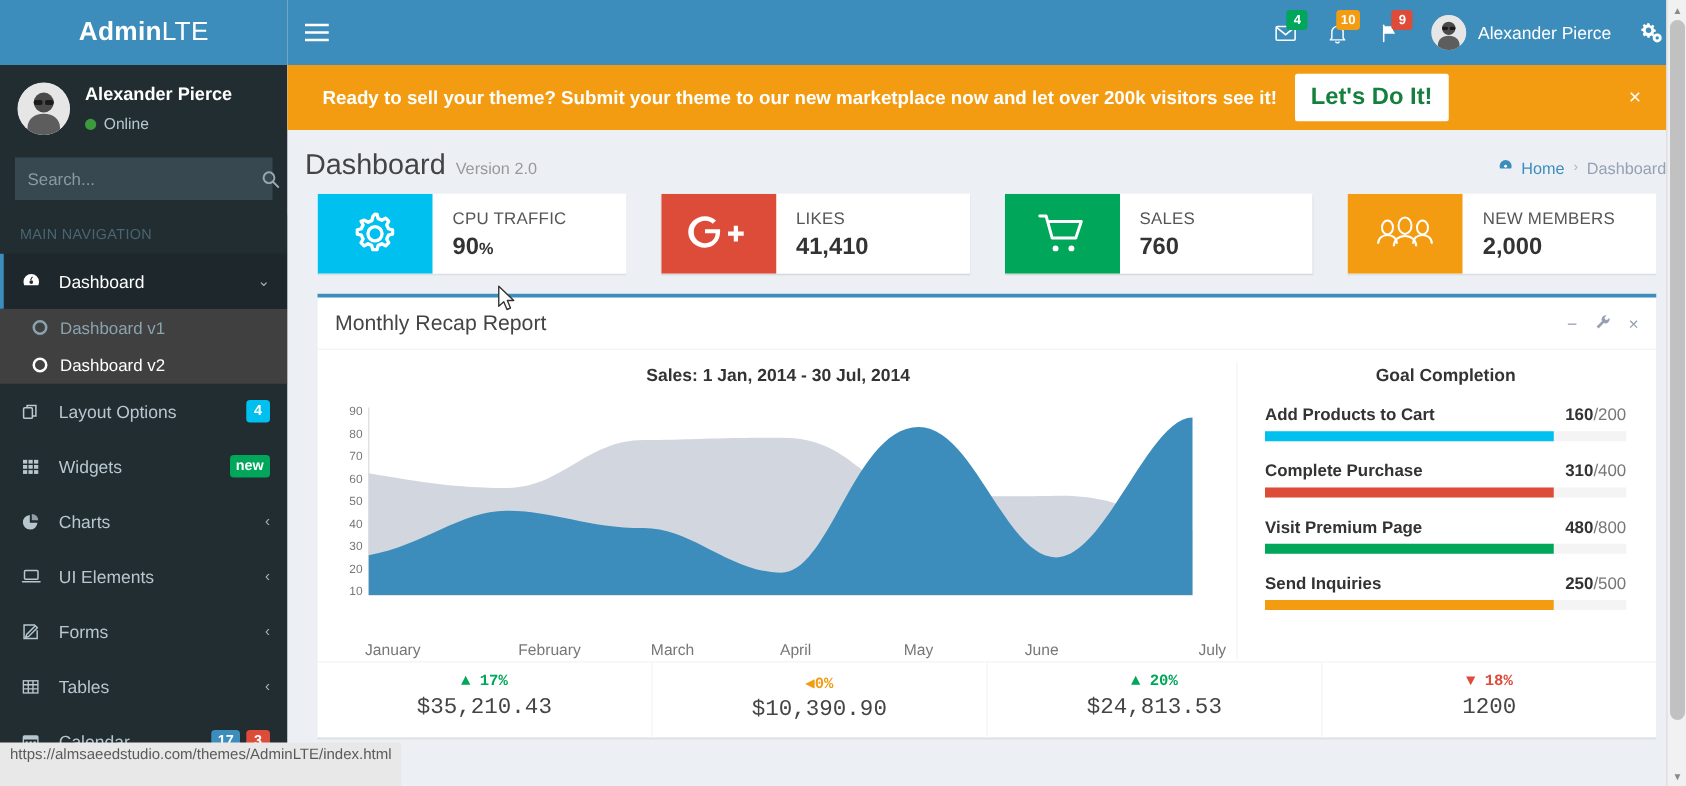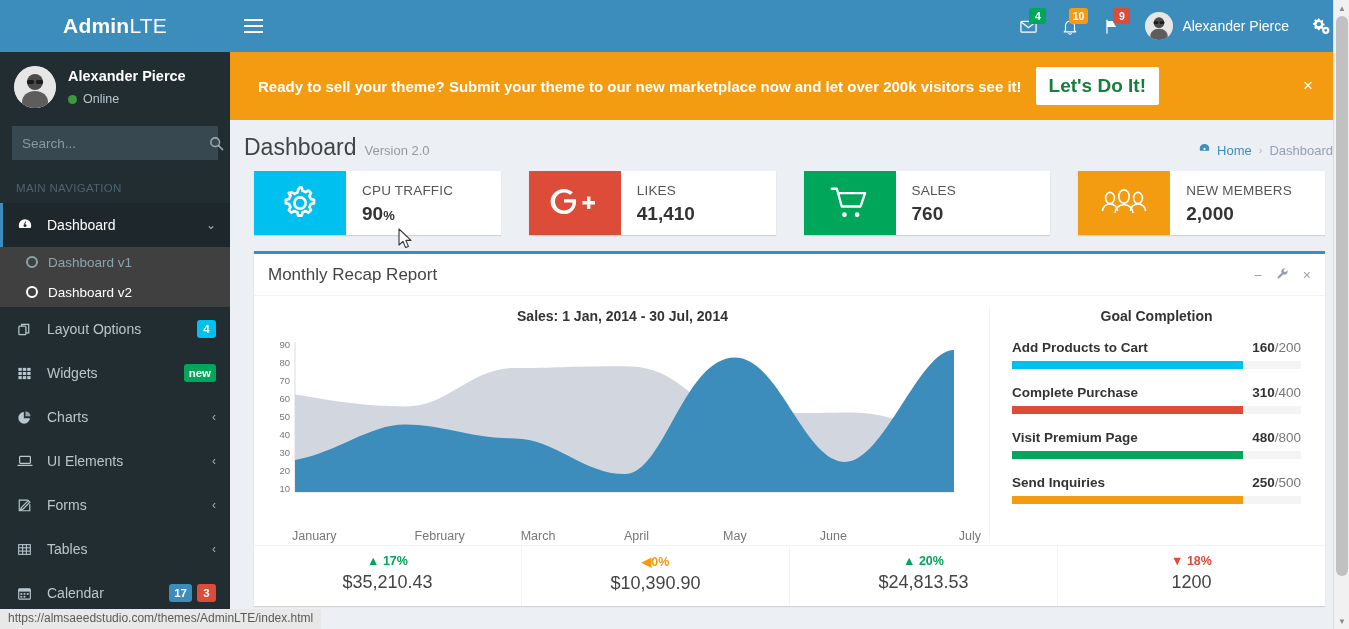--- a/index.html
+++ b/index.html
@@ -111,21 +111,21 @@
     border-radius: 3px; color: #fff; font-size: 10.5px; font-weight: bold;
     display: flex; align-items: center; justify-content: center; padding: 0 4px;
   }
   .navuser { display: flex; align-items: center; gap: 9px; padding: 0 12px; cursor: pointer; }
   .navuser .av { width: 28px; height: 28px; border-radius: 50%; overflow: hidden; background: #cfcfcf; }
   .navuser .nm { color: #fff; font-size: 14px; }
   .gear { width: 40px; height: 52px; display: flex; align-items: center; justify-content: center; cursor: pointer; color: #fff; }
 
   
   .banner {
-    height: 68px; background: #f39c12; color: #fff; display: flex;
+    height: 52px; background: #f39c12; color: #fff; display: flex;
     align-items: center; padding: 0 18px 0 28px; position: relative;
   }
   .banner .txt { font-size: 15px; font-weight: bold; }
   .bannerbtn {
     background: #fff; color: #15803d; border: 0; font-weight: bold; font-size: 19px;
     padding: 8px 13px; margin-left: 14px; cursor: pointer; border-radius: 2px;
     font-family: "Liberation Sans", sans-serif;
   }
   .bannerclose {
     position: absolute; right: 36px; top: 50%; transform: translateY(-50%);
@@ -178,31 +178,31 @@
 
   .goalitem { margin-bottom: 16px; }
   .goalrow { display: flex; align-items: baseline; }
   .goalname { font-size: 13.5px; color: #333; font-weight: bold; }
   .goalval { margin-left: auto; font-size: 13.5px; color: #777; }
   .goalval b { color: #333; }
   .progress { height: 8px; background: #f4f4f4; margin-top: 6px; }
   .progress > div { height: 100%; }
 
   .boxfooter { display: flex; border-top: 1px solid #f4f4f4; margin-top: 2px; }
-  .stat { flex: 1; text-align: center; padding: 8px 0 12px; border-right: 1px solid #f4f4f4; }
+  .stat { flex: 1; text-align: center; padding: 8px 0 12px; border-right: 1px solid #f4f4f4; font-family: Liberation Mono, monospace; }
   .stat:last-child { border-right: 0; }
   .statpct { font-size: 12.5px; font-weight: bold; }
   .statval { font-size: 18px; color: #444; margin-top: 4px; }
   .up { color: #00a65a; }
   .down { color: #dd4b39; }
   .flat { color: #f39c12; }
 
   
   .statusbar {
-    position: absolute; left: 0; bottom: 0; height: 20px; background: #e8e8e8;
+    position: absolute; left: 0; bottom: 0; height: 35px; background: #e8e8e8;
     color: #5a5a5a; font-size: 12px; padding: 2px 8px 0; border-top-right-radius: 2px;
     z-index: 40; white-space: nowrap;
   }
   .scrollbar {
     position: absolute; right: 0; top: 0; width: 16px; height: 629px;
     background: #f1f1f1; border-left: 1px solid #dcdcdc; z-index: 30;
   }
   .scroll-up, .scroll-down {
     position:absolute; left:0; width:16px; height:16px; display:flex; align-items:center; justify-content:center;
     color:#8a8a8a; font-size:8px;

